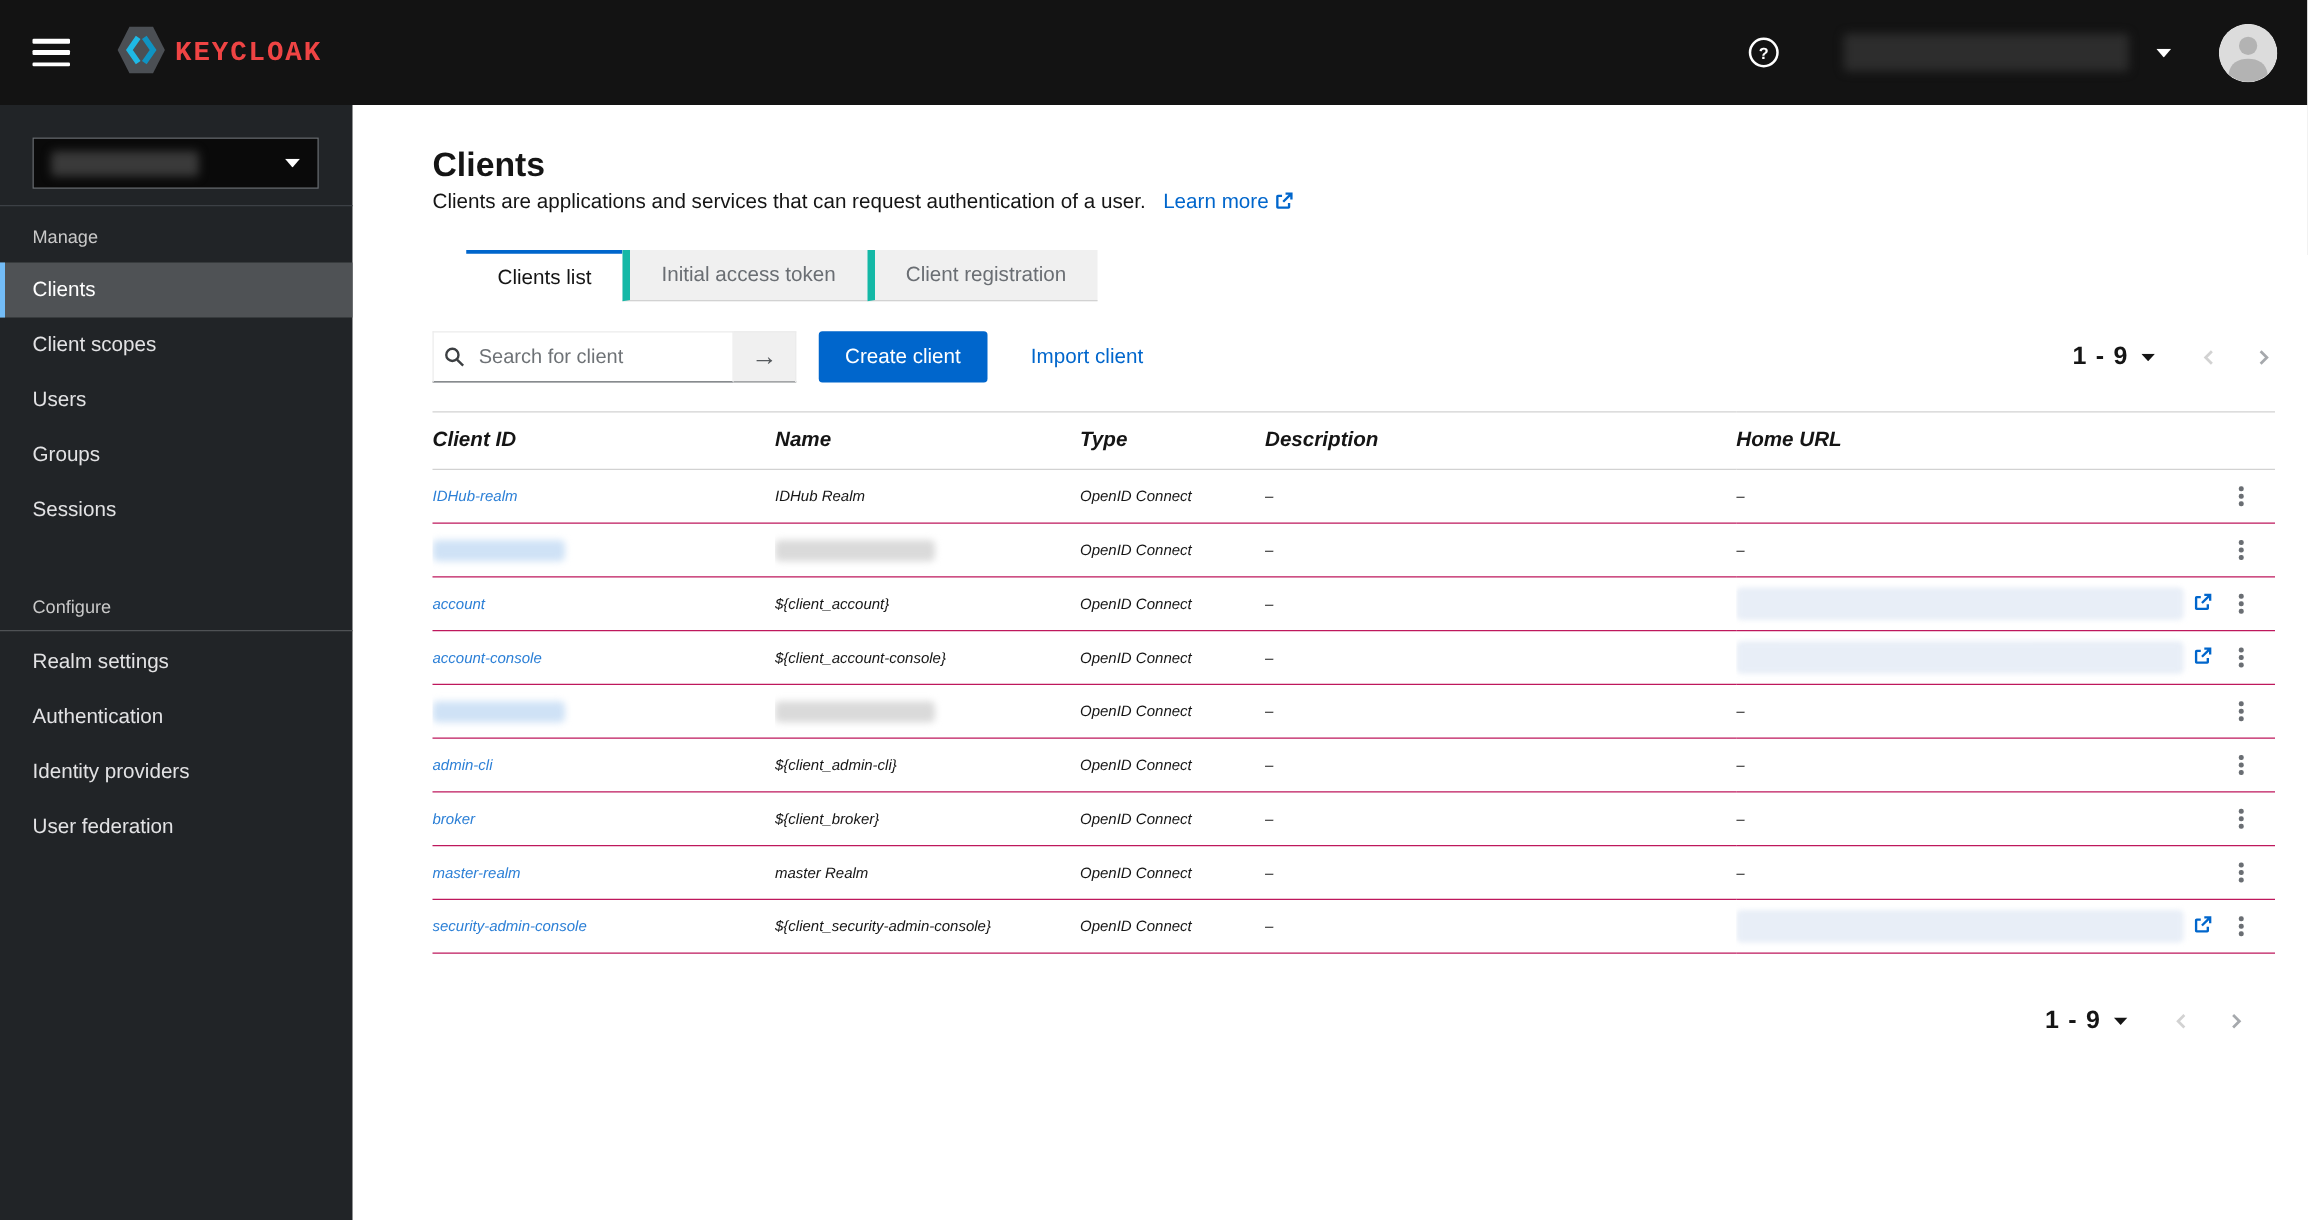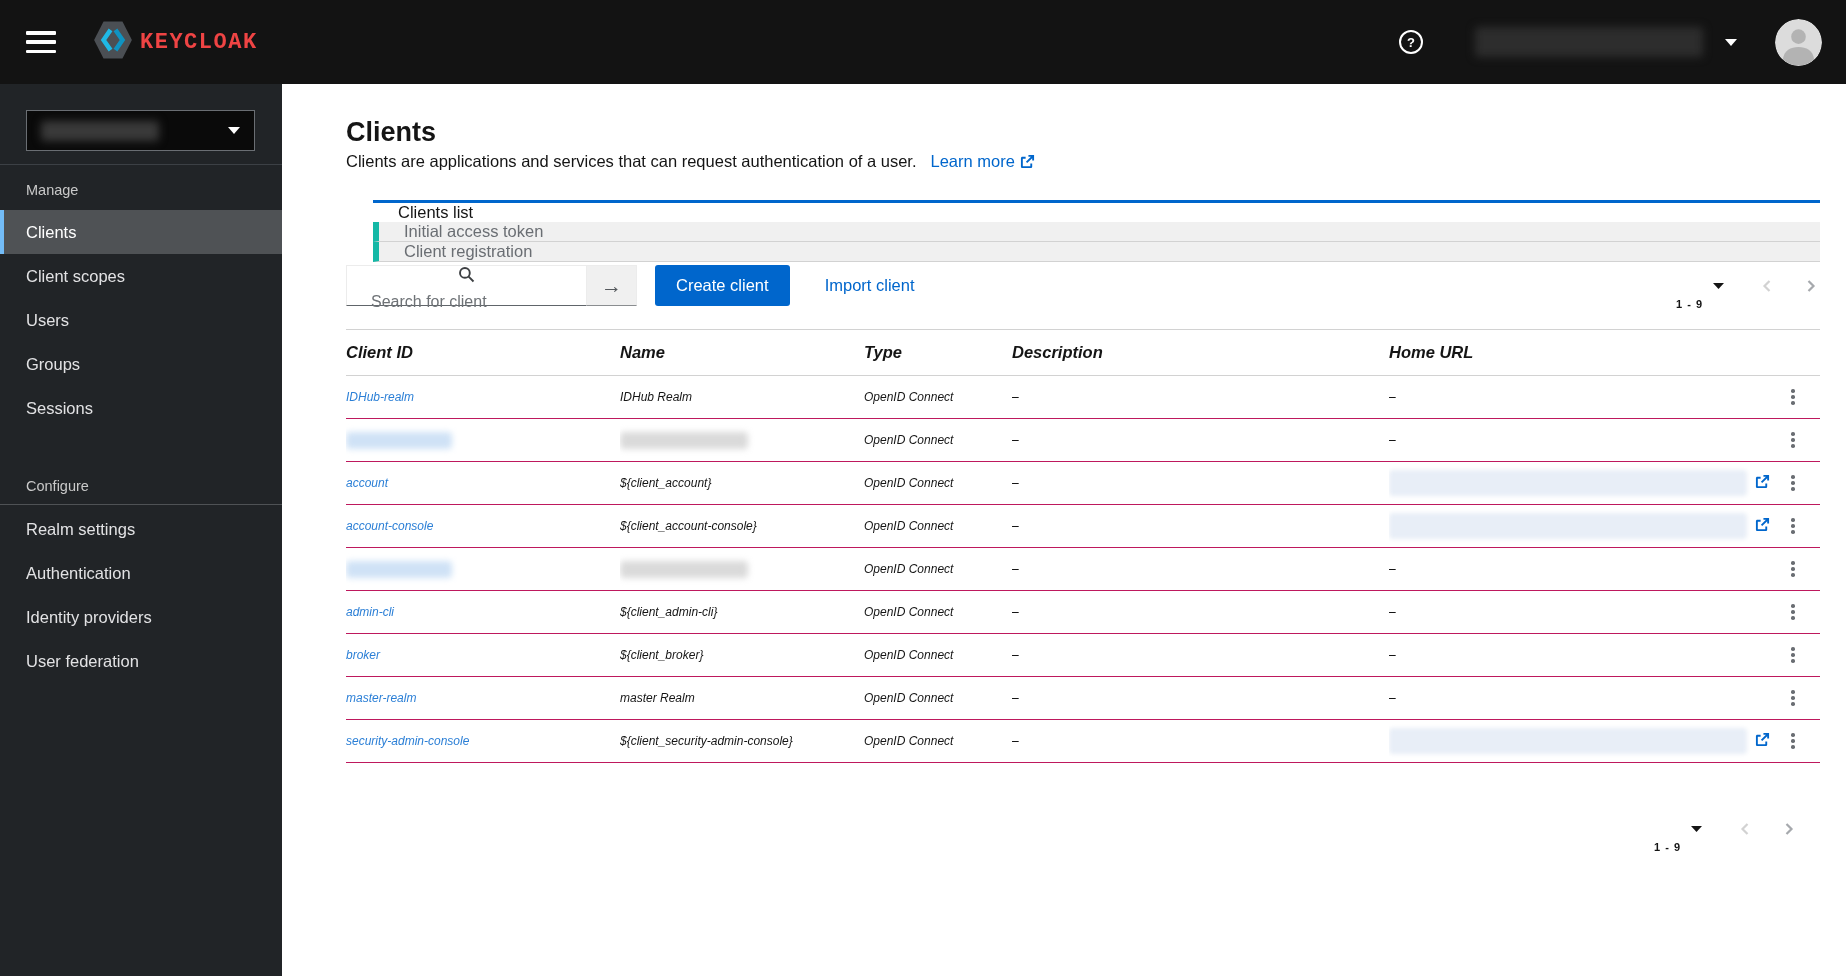--- a/index.html
+++ b/index.html
@@ -39,42 +39,42 @@
   .nav-group-sep{margin-top:42px;}
   .nav-group-sep .nav-group-title{padding:6px 0 10px 26px;border-bottom:1px solid #4f5255;margin-bottom:2px;}
 
   
   .content{position:absolute;left:319px;top:84px;right:0;bottom:0;padding:0 26px 0 27px;background:#fff;}
   .page-title{margin:33px 0 4px;font-size:27px;font-weight:700;}
   .page-desc{margin:0;font-size:16.5px;}
   .page-desc a{color:#0066cc;text-decoration:none;margin-left:14px;}
   .ext-icon{display:inline-block;vertical-align:-2px;margin-left:5px;}
 
-  .tabs{display:flex;margin-left:27px;margin-top:27px;height:41px;flex-direction:column;}
+  .tabs{display:flex;margin-left:27px;margin-top:27px;height:41px;}
   .tab{display:flex;align-items:center;padding:0 25px;font-size:16.5px;background:#f0f0f0;
        color:#6a6e73;border:none;border-bottom:1px solid #d2d2d2;cursor:pointer;}
   .tab + .tab{border-left:6px solid #14b8a6;}
   .tab.active{background:#fff;color:#151515;border-top:3px solid #0066cc;border-bottom:none;}
 
   .toolbar{display:flex;align-items:center;margin-top:24px;height:41px;}
   .search-box{display:flex;align-items:center;width:241px;height:41px;box-sizing:border-box;background:#fff;
-              border:1px solid #ececec;border-bottom:1px solid #60656a;padding:0 24px;gap:9px;flex-direction:column;}
+              border:1px solid #ececec;border-bottom:1px solid #60656a;padding:0 8px;gap:9px;}
   .search-box input{border:none;outline:none;font-size:16px;width:100%;color:#151515;background:transparent;}
   .search-box input::placeholder{color:#6e7276;}
   .search-btn{width:50px;height:41px;box-sizing:border-box;background:#f0f0f0;border:1px solid #ececec;
               border-left:none;border-bottom:1px solid #8a8d90;font-size:21px;color:#55595d;cursor:pointer;
               display:flex;align-items:center;justify-content:center;}
   .create-btn{margin-left:18px;height:41px;padding:0 21px;background:#0066cc;color:#fff;font-size:16.5px;
               border:none;border-radius:3px;cursor:pointer;}
   .import-link{margin-left:35px;color:#0066cc;font-size:16.5px;text-decoration:none;}
 
   .pagination{display:flex;align-items:center;font-size:16px;}
   .toolbar .pagination{margin-left:auto;margin-right:2px;}
   .pag-menu{display:flex;align-items:center;background:none;border:none;cursor:pointer;padding:0;color:#151515;}
-  .pag-label{font-weight:700;letter-spacing:1px;font-size:11px;margin-top:36px;}
+  .pag-label{font-weight:700;letter-spacing:1px;font-size:20px;}
   .pag-menu .caret{margin-left:10px;}
   .pag-btn{background:none;border:none;cursor:pointer;padding:0;display:flex;align-items:center;}
   .pag-prev{margin-left:36px;}
   .pag-next{margin-left:30px;}
 
   .clients-table{width:100%;border-collapse:collapse;margin-top:23px;table-layout:fixed;font-style:italic;}
   .clients-table th{text-align:left;font-size:16.5px;font-weight:700;height:45px;
                     border-top:1px solid #d2d2d2;border-bottom:1px solid #d2d2d2;padding:0 16px 0 0;}
   .clients-table td{height:42px;border-bottom:1px solid #be185d;font-size:12px;padding:0 16px 0 0;
                     overflow:hidden;white-space:nowrap;}

